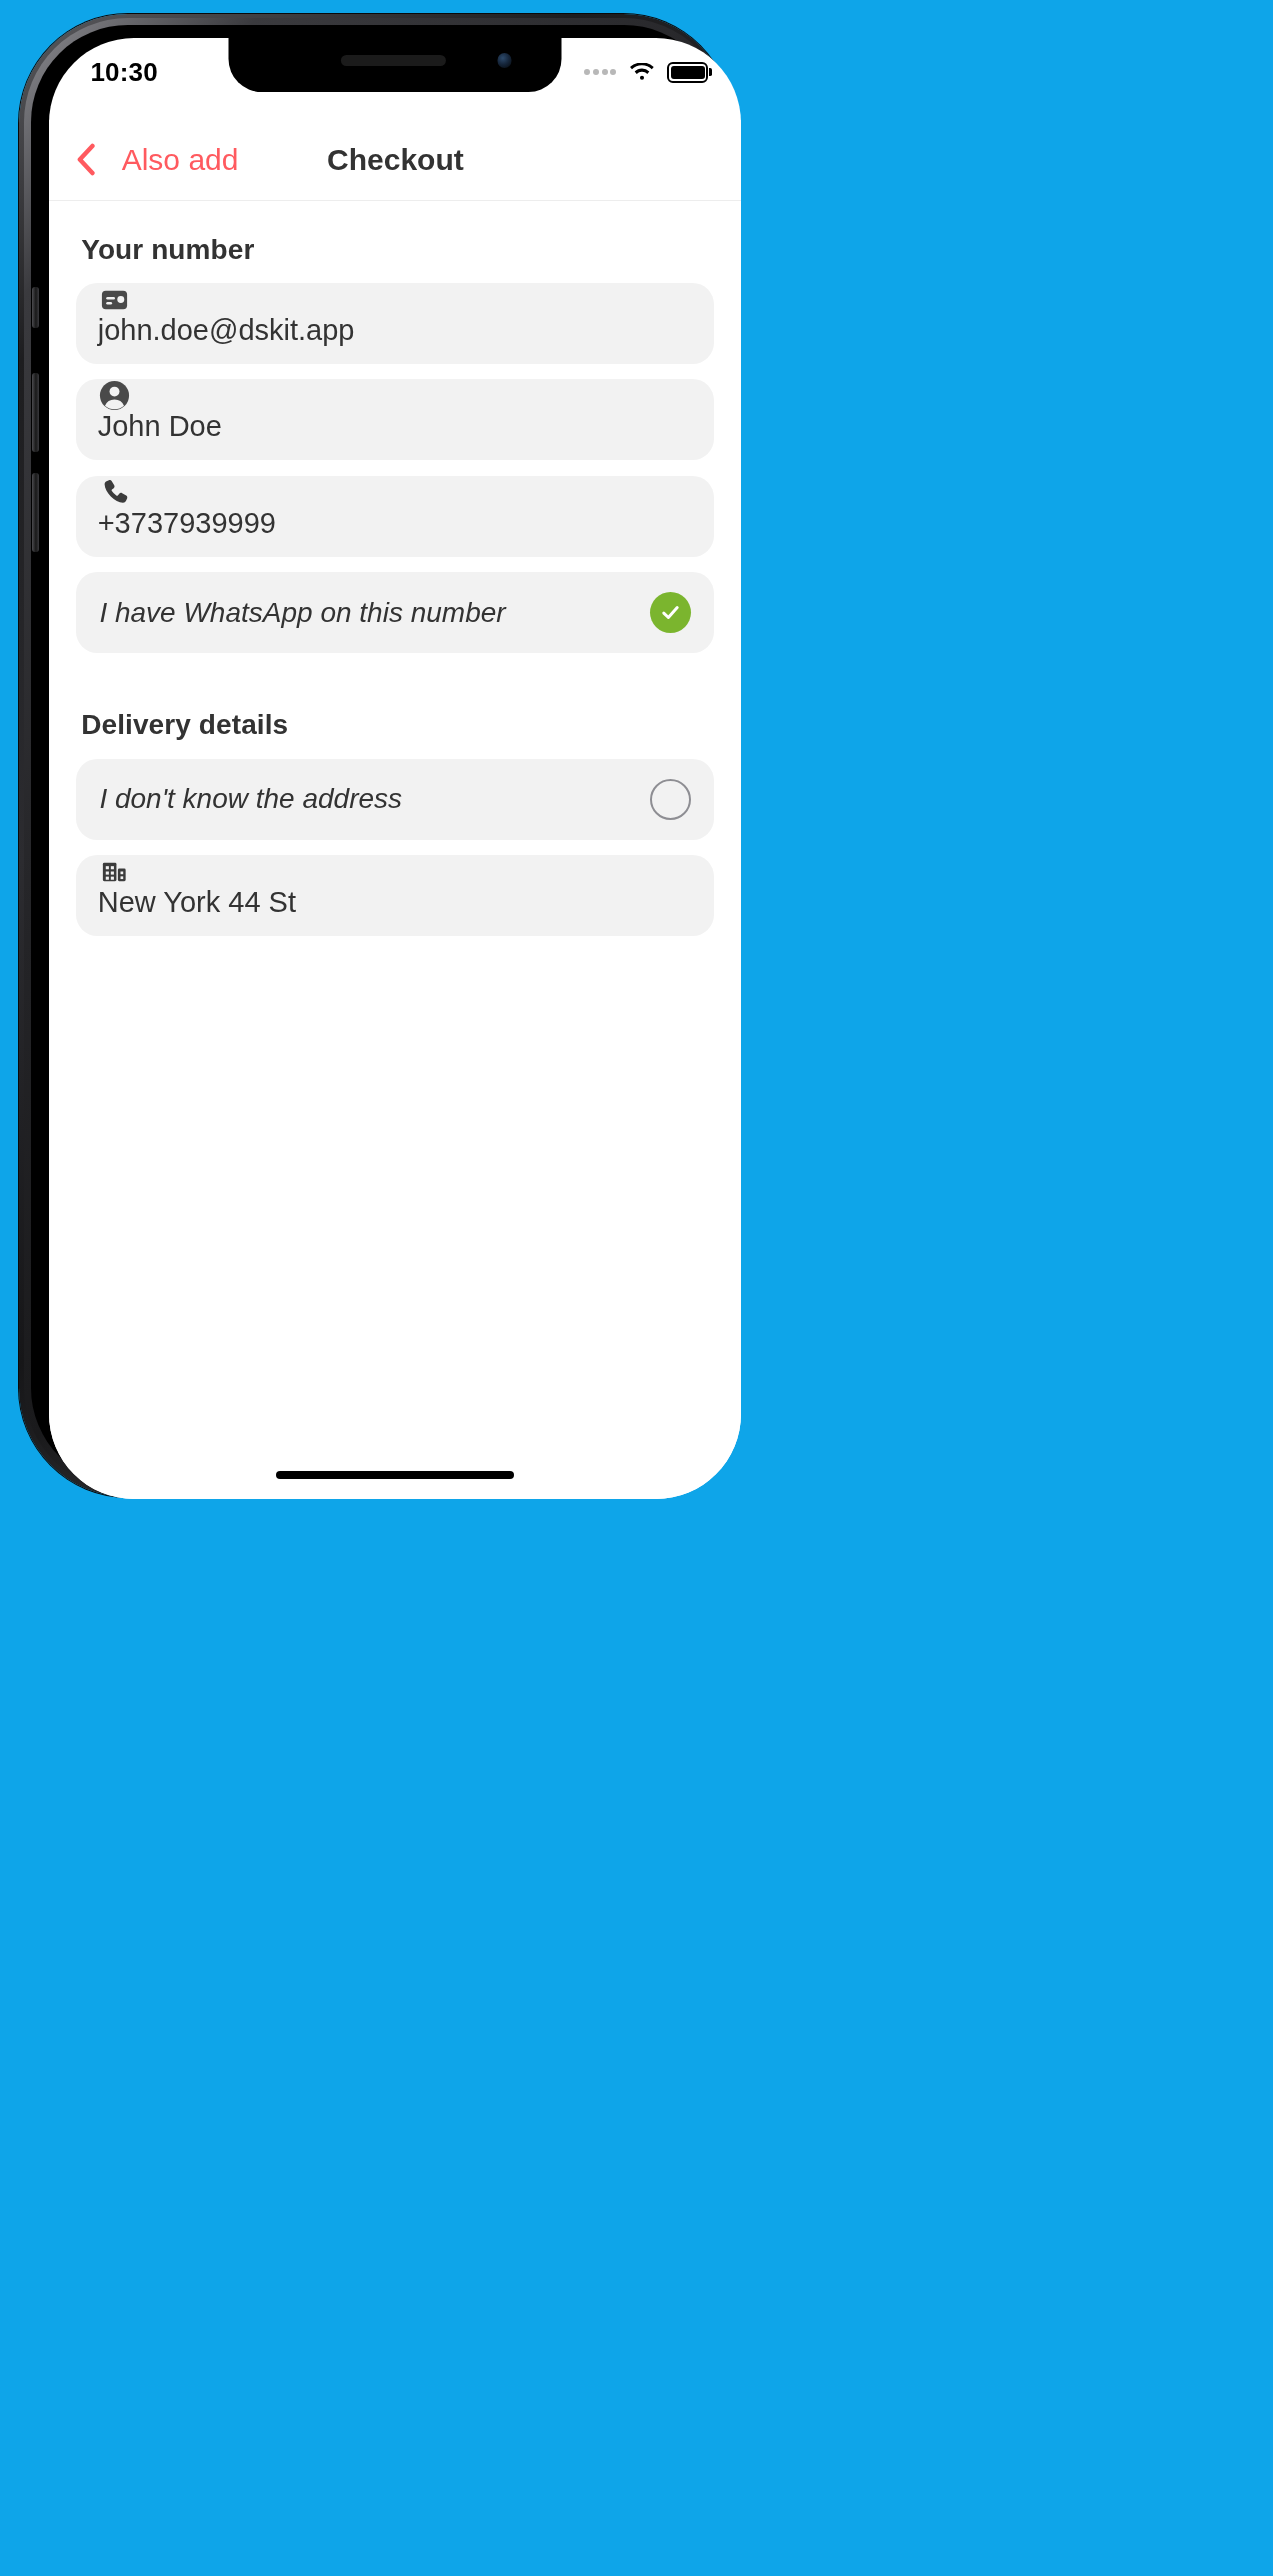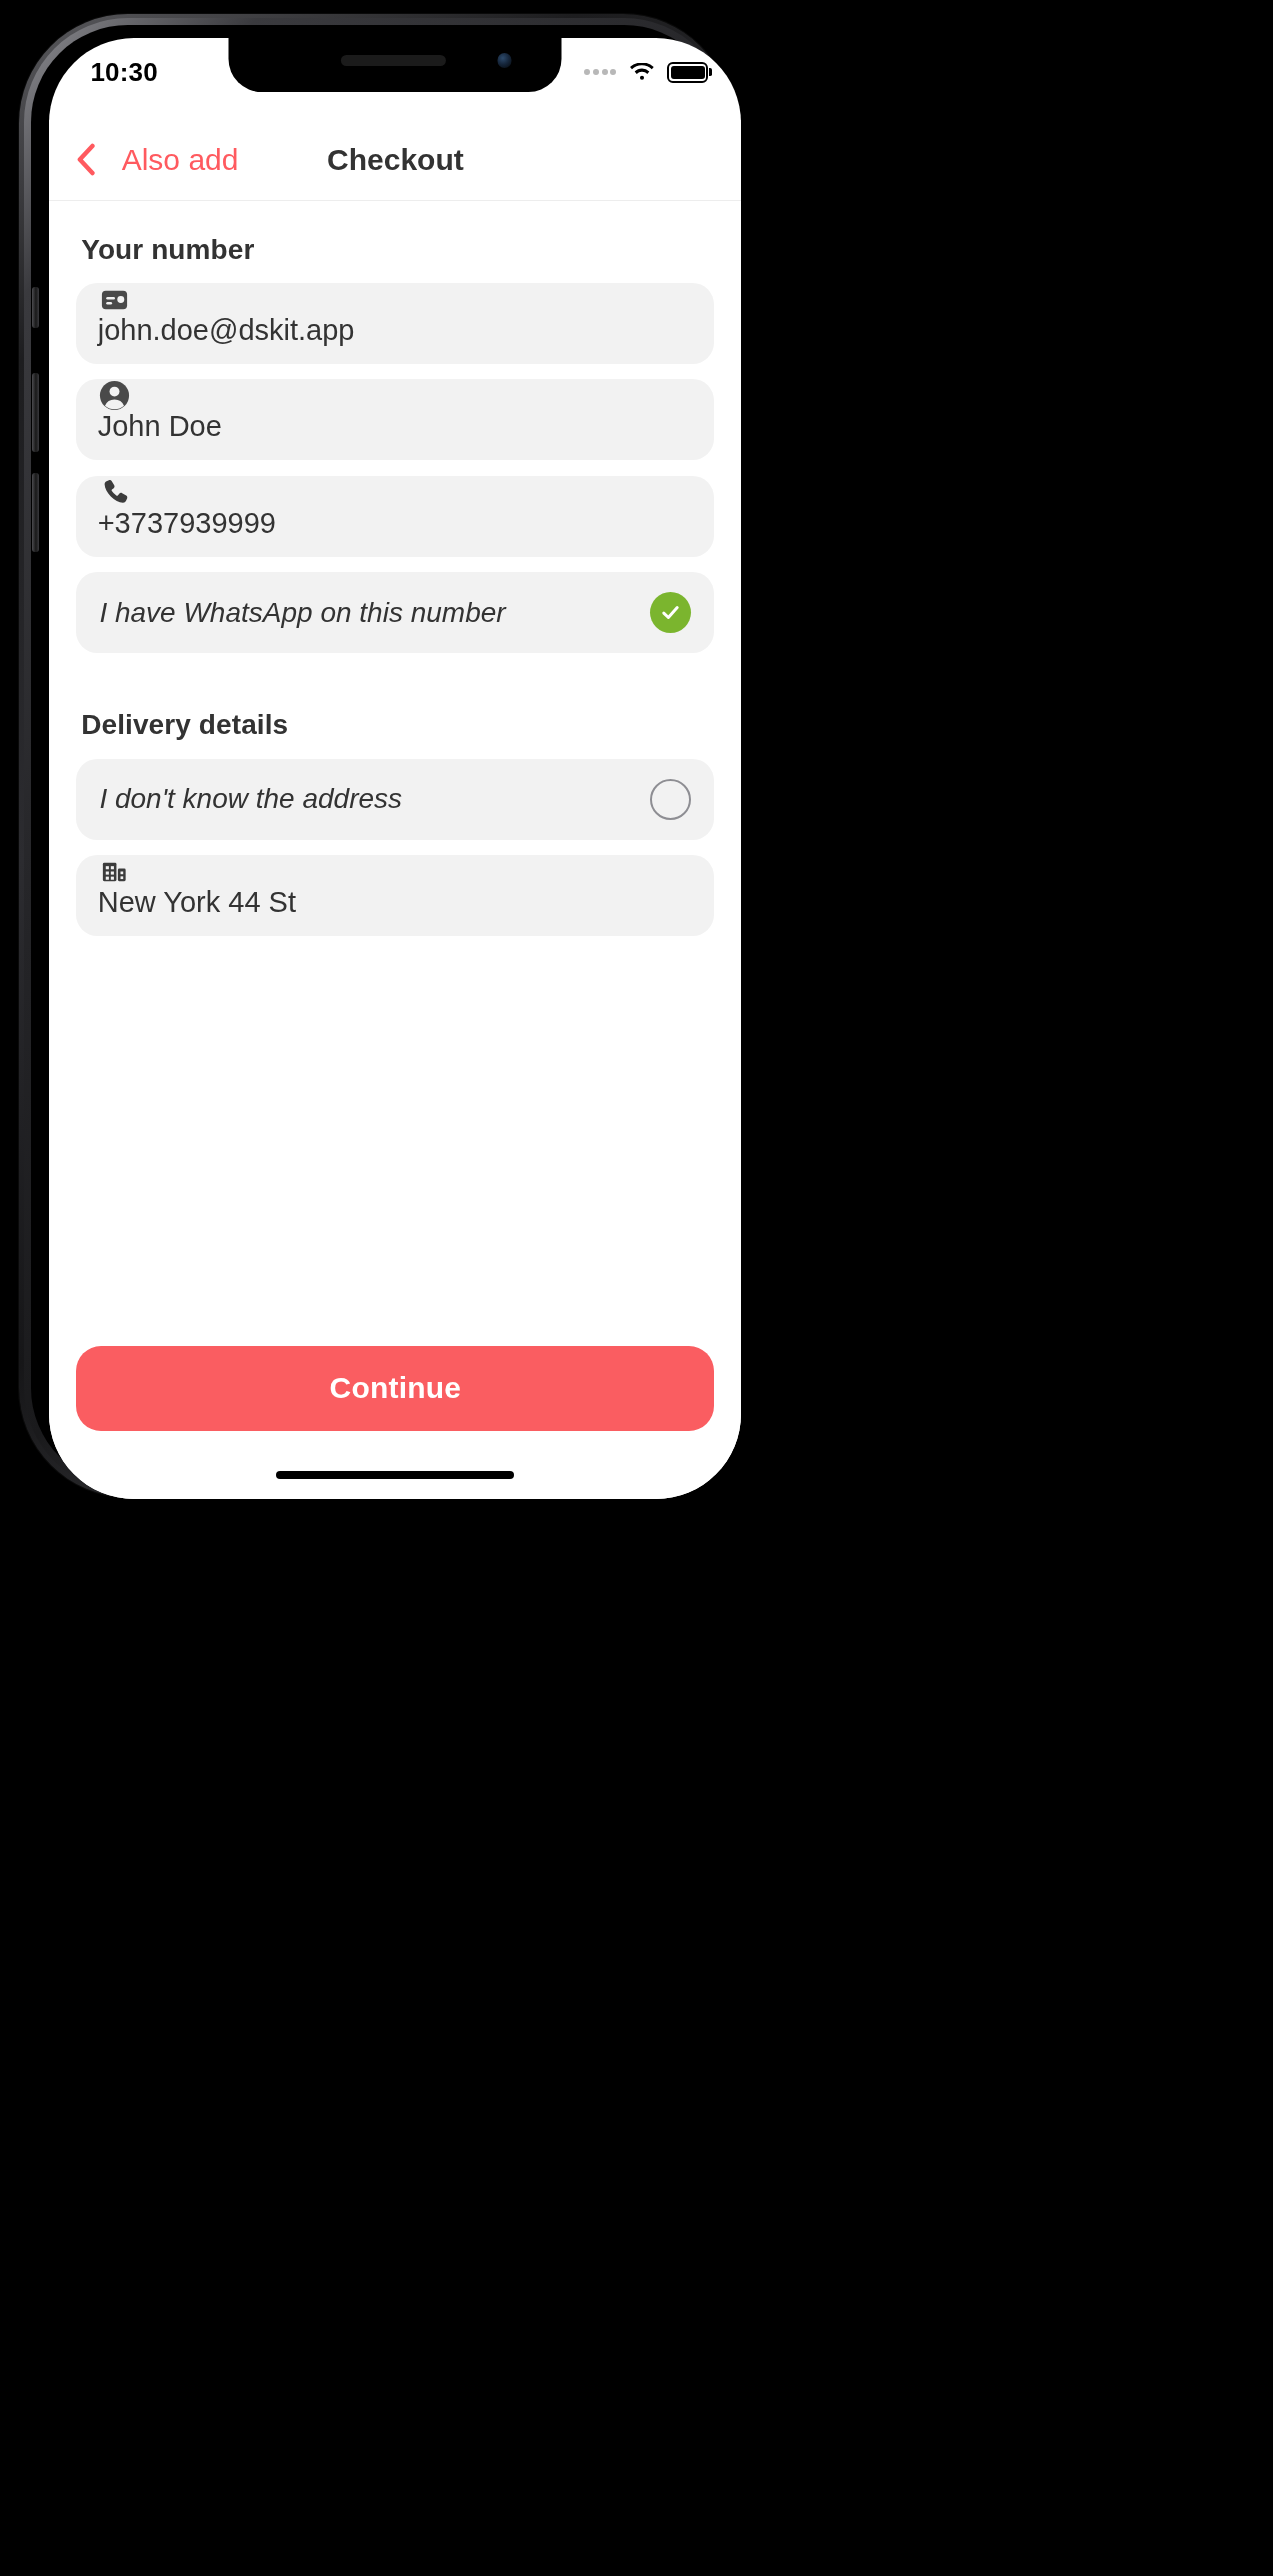--- a/index.html
+++ b/index.html
@@ -10,21 +10,21 @@
     background: #ffffff;
     font-family: "Liberation Sans", sans-serif;
     overflow: hidden;
     position: relative;
   }
 
   
   .stage {
     position: absolute;
     inset: 0;
-    background: #000000;
+    background: #0ea5e9;
     padding-left: 48px;
   }
 
   .phone-outer {
     position: absolute;
     left: 19.4px;
     top: 13.6px;
     width: 713px;
     height: 1483px;
     border-radius: 109px;
@@ -423,24 +423,19 @@
               <rect x="12.2" y="21.3" width="3.2" height="3.2" fill="#F2F2F2"></rect>
               <rect x="22.2" y="16" width="2.8" height="2.8" fill="#F2F2F2"></rect>
               <rect x="22.2" y="21" width="2.8" height="2.8" fill="#F2F2F2"></rect>
             </svg>
           </span>
           <span class="field-value">New York 44 St</span>
         </div>
 
       </div>
 
-      <div class="cta-wrap">
-        <div class="cta-button">
-          <span class="cta-label">Continue</span>
-        </div>
-      </div>
 
       <div class="home-indicator"></div>
 
     </div>
   </div>
 </div>
 
 
 </body></html>

